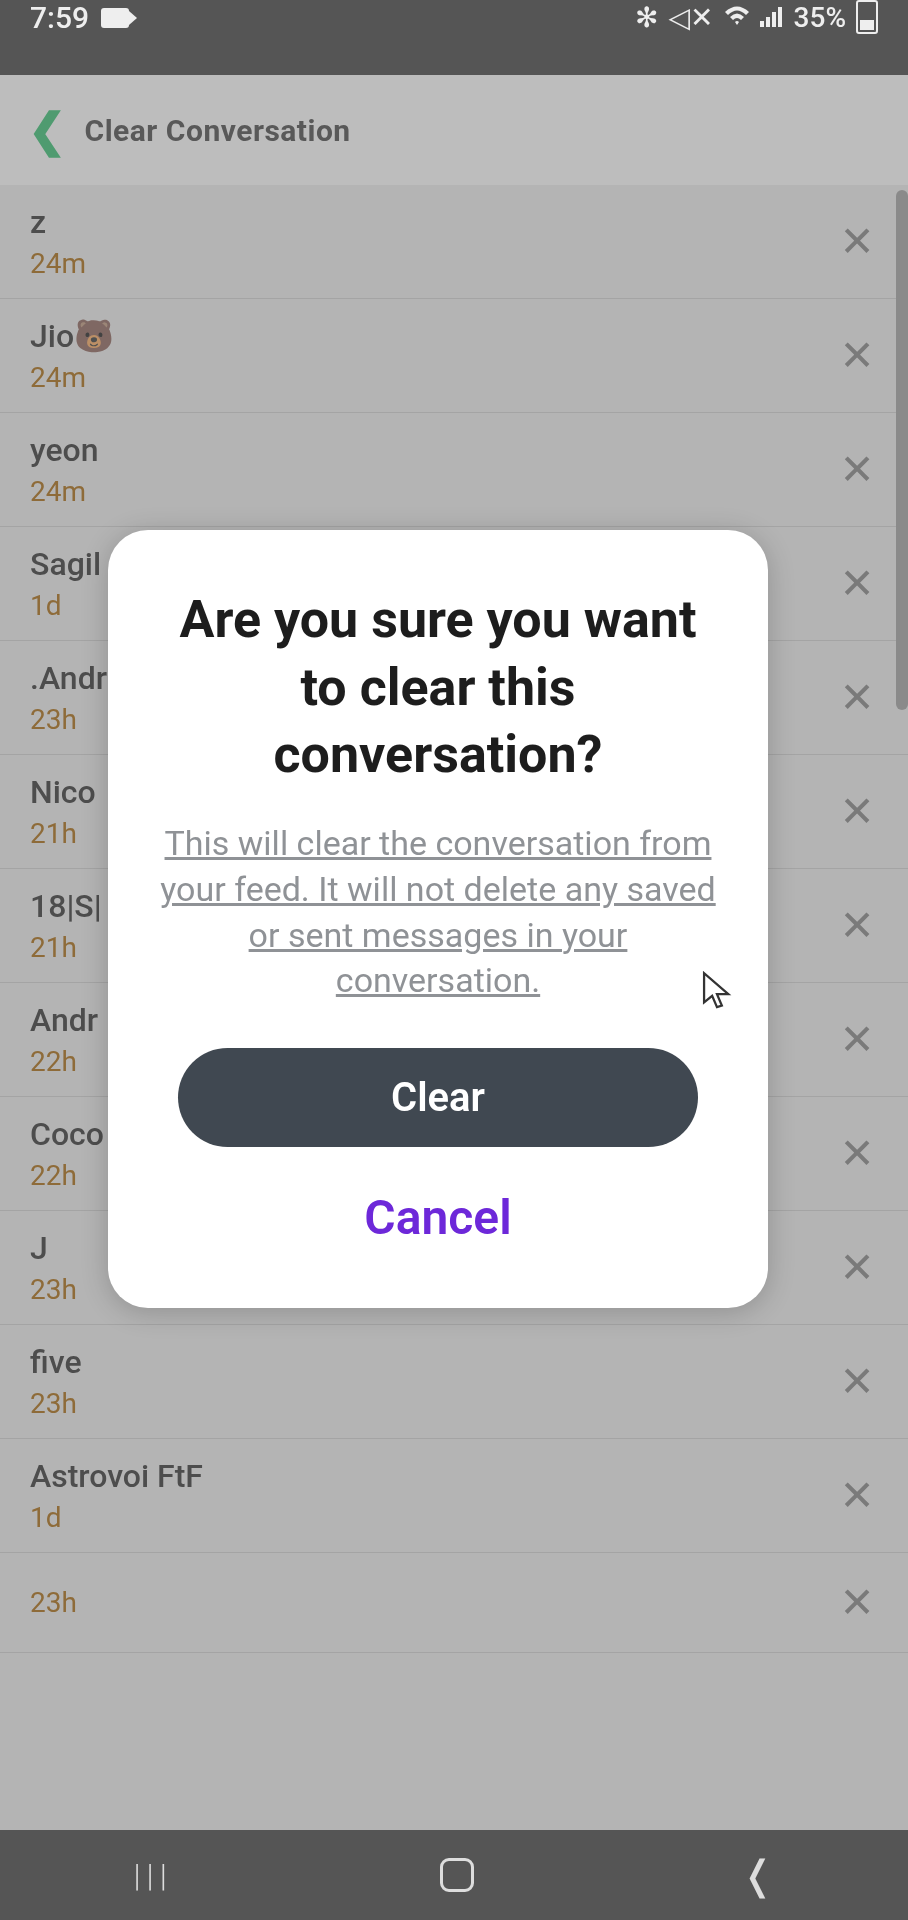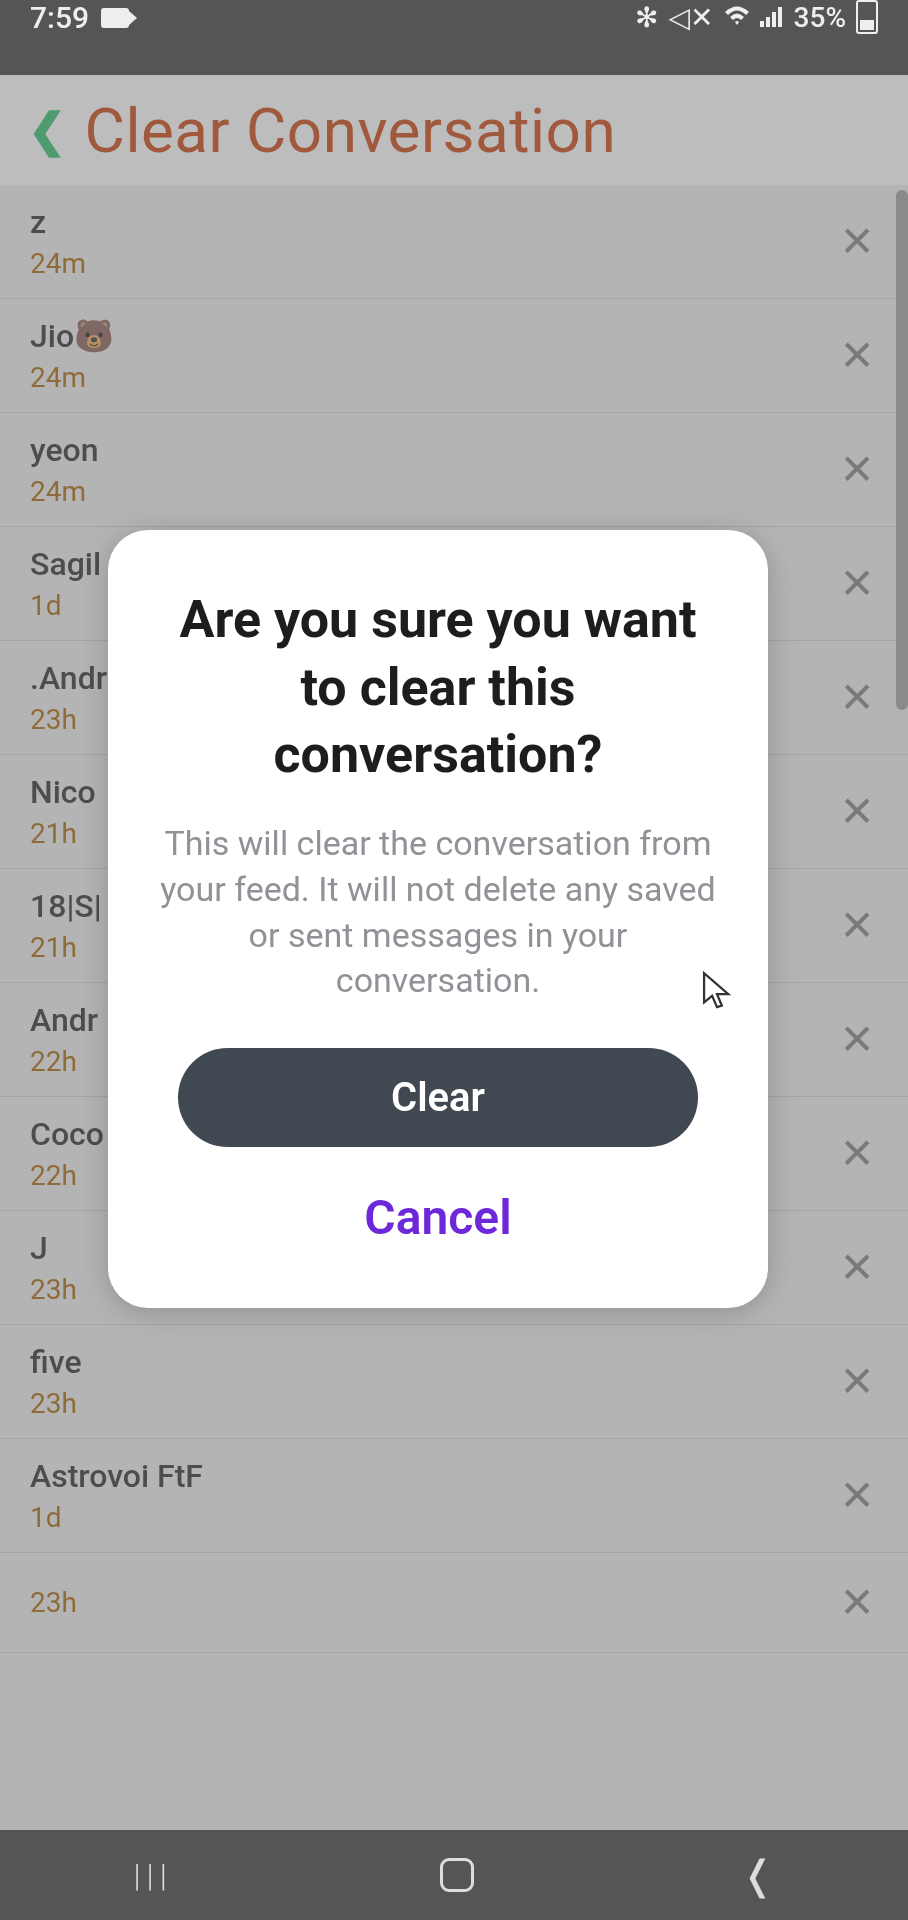--- a/index.html
+++ b/index.html
@@ -50,23 +50,23 @@
     padding: 0 28px;
     background: #f6f6f6;
   }
   .back-chevron {
     color: #2fb96a;
     font-size: 46px;
     font-weight: 700;
     margin-right: 18px;
   }
   .page-title {
-    color: #c2410c;
-    font-size: 62px;
-    font-weight: 400;
+    color: #404040;
+    font-size: 30px;
+    font-weight: 700;
     letter-spacing: 0.5px;
   }
   
   .convo-list {
     background: #e6e6e6;
   }
   .convo-row {
     display: flex;
     align-items: center;
     justify-content: space-between;
@@ -107,20 +107,21 @@
     line-height: 1.3;
     margin-bottom: 32px;
     padding: 0 10px;
   }
   .modal-body {
     font-size: 34px;
     color: #8f9296;
     line-height: 1.35;
     margin-bottom: 44px;
     padding: 0 6px;
+    text-decoration: underline;
   }
   .clear-btn {
     width: 520px;
     margin: 16px auto 28px auto;
     background: #404851;
     color: #ffffff;
     font-size: 40px;
     font-weight: 600;
     padding: 26px 0;
     border-radius: 60px;

